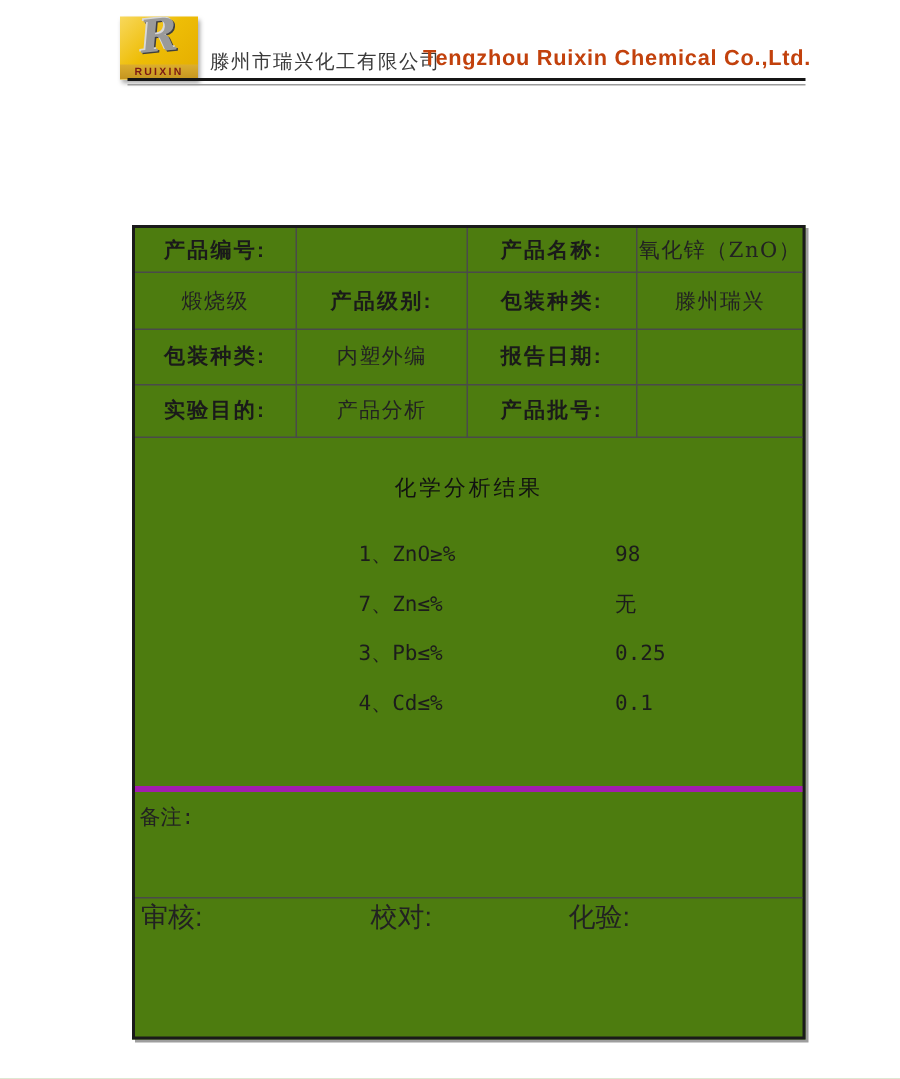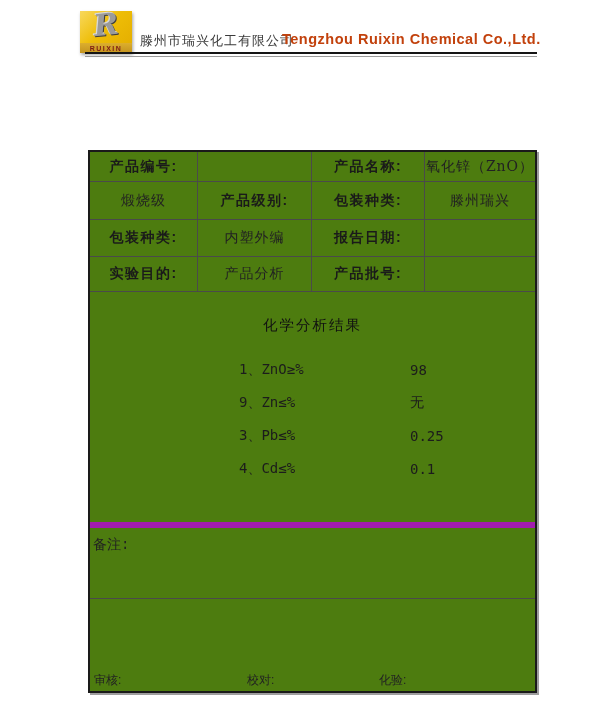--- a/index.html
+++ b/index.html
@@ -62,41 +62,41 @@
   .cell {
     box-sizing:border-box; border-right:1px solid #4a4a4a; border-bottom:1px solid #4a4a4a;
     display:flex; align-items:center; justify-content:center; overflow:hidden;
   }
   .cell.col-last { border-right:none; }
   .label-cell span { font-weight:bold; font-size:14px; letter-spacing:1.5px; white-space:nowrap; }
   .value-cell span { font-family:"DejaVu Serif", serif; font-size:14px; color:#222; letter-spacing:1px; white-space:nowrap; }
 
   .analysis {
     position:relative; height:236px; box-sizing:border-box;
-    border-bottom:6px solid #a21caf;
+    border-bottom:4px solid #a21caf;
   }
   .analysis-title {
     position:absolute; top:24px; left:0; width:100%; text-align:center;
     font-family:"DejaVu Serif", serif; font-size:14.5px; letter-spacing:2px; color:#111;
   }
   .analysis-items { position:absolute; top:61px; left:12px; right:0; }
   .analysis-item {
     height:33px; display:flex; align-items:center;
     font-family:"DejaVu Sans Mono", monospace; font-size:14px; color:#1c1c1c;
   }
   .analysis-item .item-label { margin-left:137px; width:171px; white-space:nowrap; }
   .analysis-item .item-value { white-space:nowrap; }
 
   .remarks {
     height:71px; box-sizing:border-box; border-bottom:1px solid #4a4a4a;
     padding:8px 0 0 3px; font-family:Liberation Mono, monospace; font-size:14px; color:#222;
   }
   .signoff {
-    height:90px; display:flex; align-items:flex-end; padding-left:4px;
-    font-family:Liberation Sans, sans-serif; font-size:12px; color:#222;
+    height:90px; display:flex; align-items:flex-start; padding-left:4px;
+    font-family:Liberation Sans, sans-serif; font-size:18px; color:#222;
   }
   .signoff .so-review    { width:153px; }
   .signoff .so-proofread { width:132px; }
 </style>
 </head>
 <body>
 
 <div class="page">
 
   <div class="logo">
@@ -166,21 +166,21 @@
     </div>
 
     <div class="analysis">
       <div class="analysis-title">化学分析结果</div>
       <div class="analysis-items">
         <div class="analysis-item">
           <span class="item-label">1、ZnO≥%</span>
           <span class="item-value">98</span>
         </div>
         <div class="analysis-item">
-          <span class="item-label">9、Zn≤%</span>
+          <span class="item-label">7、Zn≤%</span>
           <span class="item-value">无</span>
         </div>
         <div class="analysis-item">
           <span class="item-label">3、Pb≤%</span>
           <span class="item-value">0.25</span>
         </div>
         <div class="analysis-item">
           <span class="item-label">4、Cd≤%</span>
           <span class="item-value">0.1</span>
         </div>

